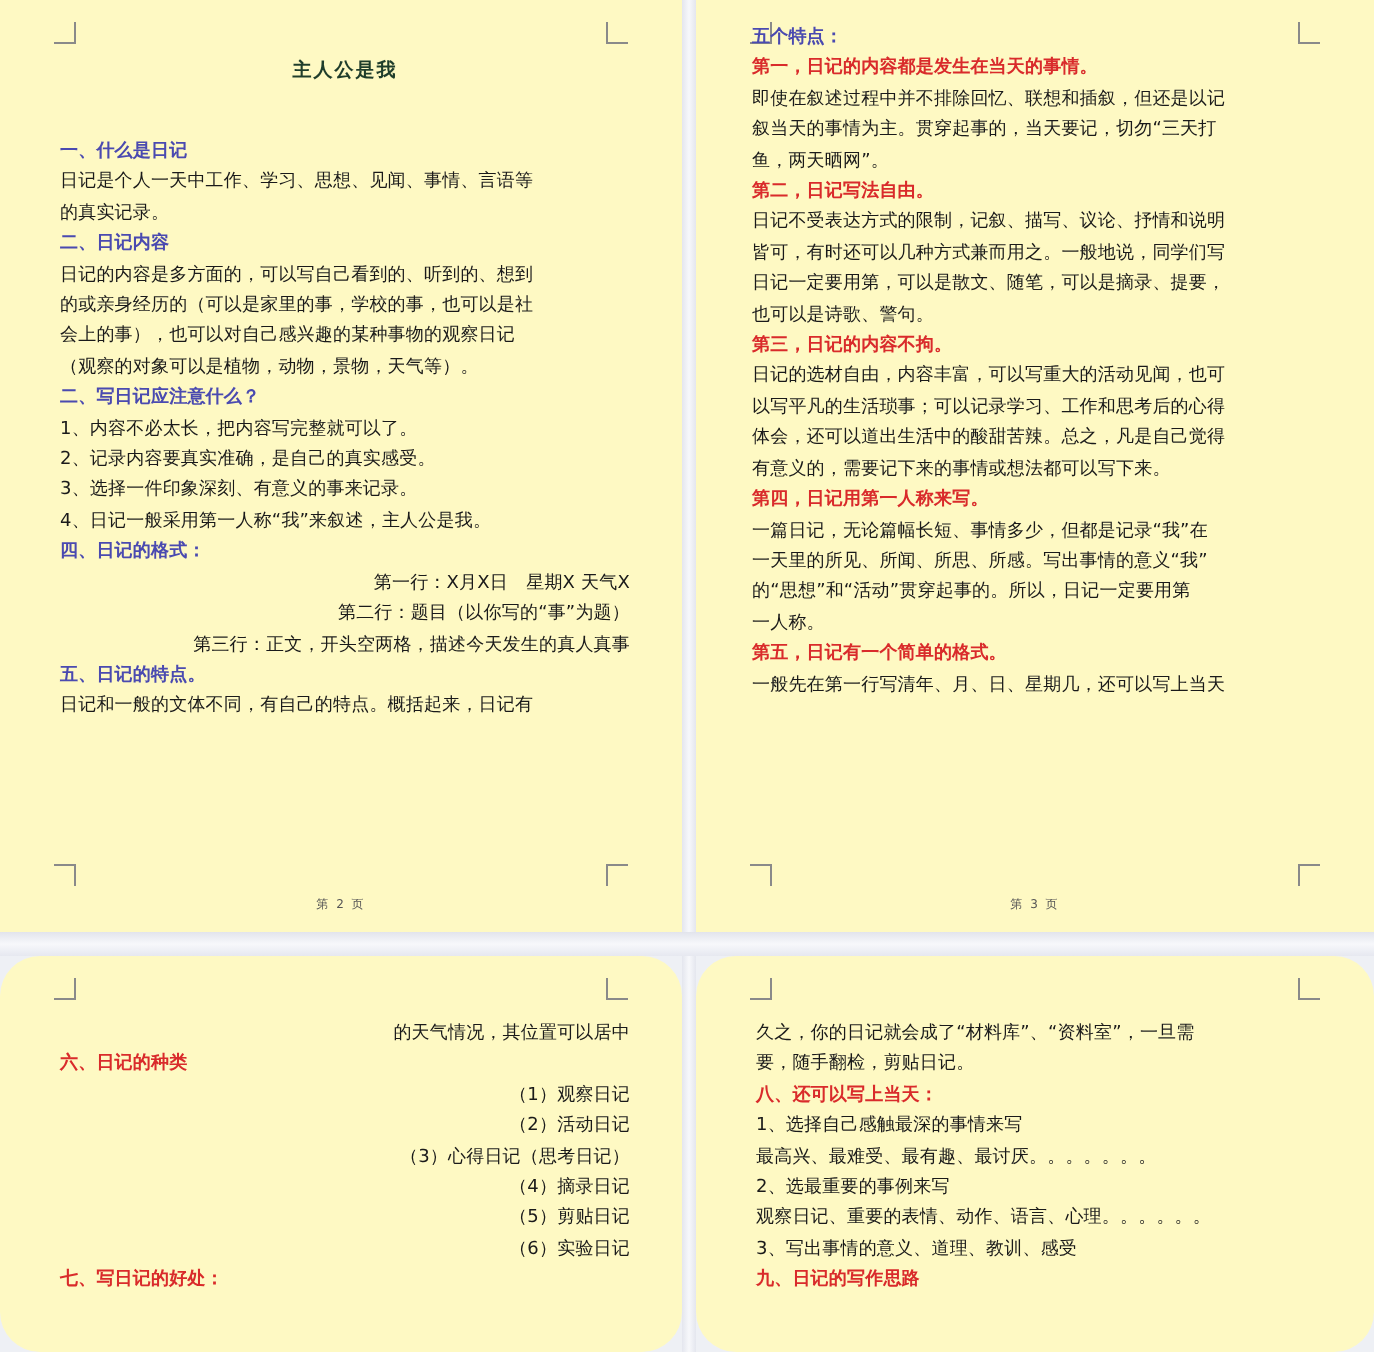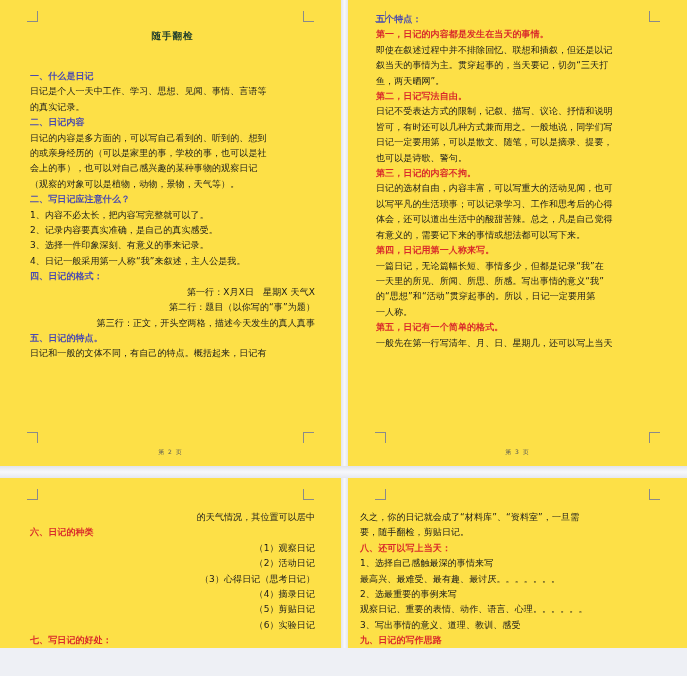--- a/index.html
+++ b/index.html
@@ -22,28 +22,28 @@
     background: #eef0f5;
   }
 
   
   .page-row {
     display: flex;
     width: 687px;
   }
   .page {
     position: relative;
-    background: #fde047;
+    background: #fef9c3;
     box-sizing: border-box;
     overflow: hidden;
   }
   .page.left  { width: 341px; }
   .page.right { width: 339px; margin-left: 7px; }
   .row-1 .page { height: 466px; }
-  .row-2 .page { height: 170px; }
+  .row-2 .page { height: 198px; border-radius: 20px; }
   .row-gap { height: 12px; width: 687px; background: #eef0f5; }
 
   .page::after {
     
     content: "";
     position: absolute;
     inset: 0;
     pointer-events: none;
   }
 
@@ -157,21 +157,21 @@
       <div class="crop bl">
           <i class="h"></i>
           <i class="v"></i>
         </div>
       <div class="crop br">
           <i class="h"></i>
           <i class="v"></i>
         </div>
 
       <div class="page-body">
-        <p class="doc-title">随手翻检</p>
+        <p class="doc-title">主人公是我</p>
         <div class="spacer-lg"></div>
         <div>
             <p class="ln head-blue">一、什么是日记</p>
             <p class="ln">日记是个人一天中工作、学习、思想、见闻、事情、言语等</p>
             <p class="ln">的真实记录。</p>
             <p class="ln head-blue">二、日记内容</p>
             <p class="ln">日记的内容是多方面的，可以写自己看到的、听到的、想到</p>
             <p class="ln">的或亲身经历的（可以是家里的事，学校的事，也可以是社</p>
             <p class="ln">会上的事），也可以对自己感兴趣的某种事物的观察日记</p>
             <p class="ln">（观察的对象可以是植物，动物，景物，天气等）。</p>
@@ -277,21 +277,21 @@
     <div class="page right" style="margin-left:0">
       <div class="crop tl">
           <i class="h"></i>
           <i class="v"></i>
         </div>
       <div class="crop tr">
           <i class="h"></i>
           <i class="v"></i>
         </div>
 
-      <div class="page-body" style="top:32px;left:12px;right:24px">
+      <div class="page-body" style="top:32px;left:30px;right:24px">
         <div>
             <p class="ln">久之，你的日记就会成了“材料库”、“资料室”，一旦需</p>
             <p class="ln">要，随手翻检，剪贴日记。</p>
             <p class="ln head-red">八、还可以写上当天：</p>
             <p class="ln">1、选择自己感触最深的事情来写</p>
             <p class="ln">最高兴、最难受、最有趣、最讨厌。。。。。。。</p>
             <p class="ln">2、选最重要的事例来写</p>
             <p class="ln">观察日记、重要的表情、动作、语言、心理。。。。。。</p>
             <p class="ln">3、写出事情的意义、道理、教训、感受</p>
             <p class="ln head-red">九、日记的写作思路</p>

